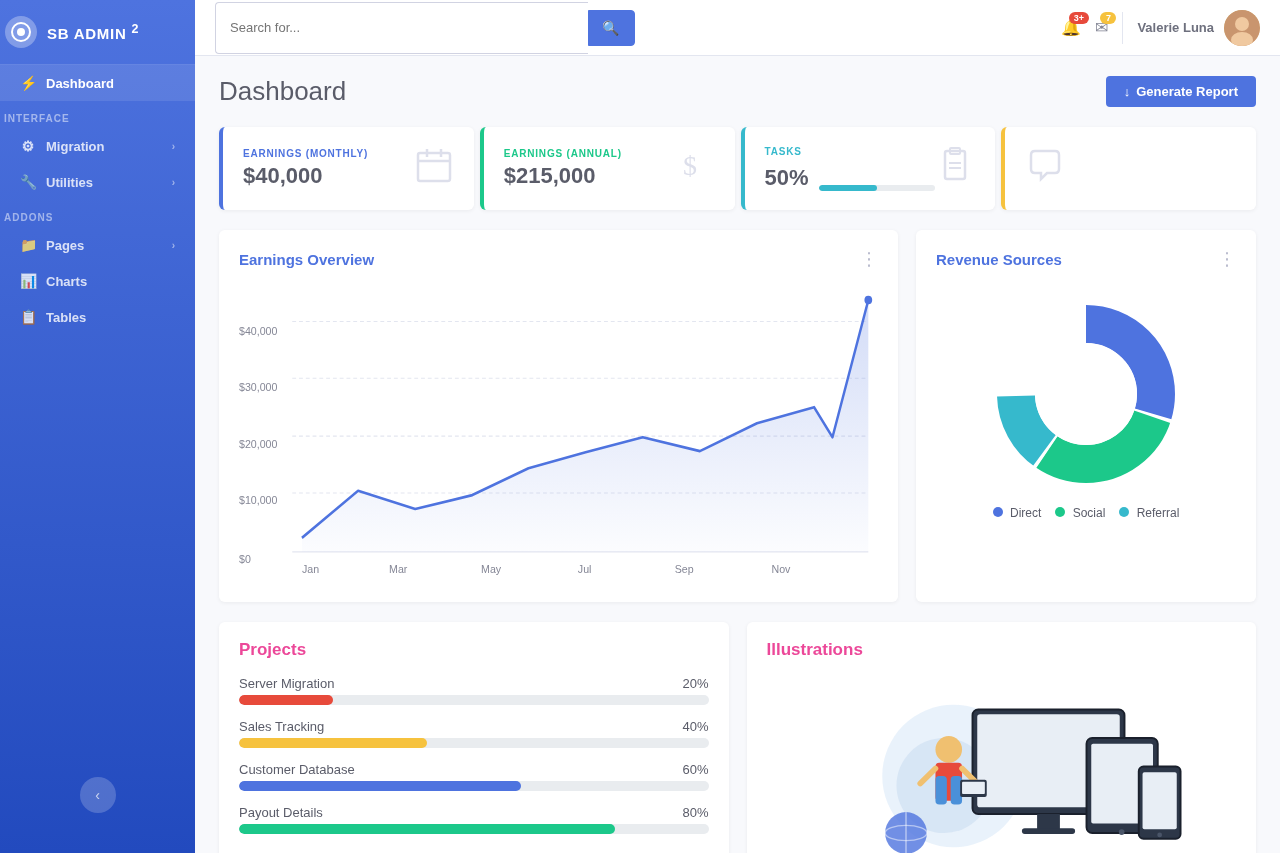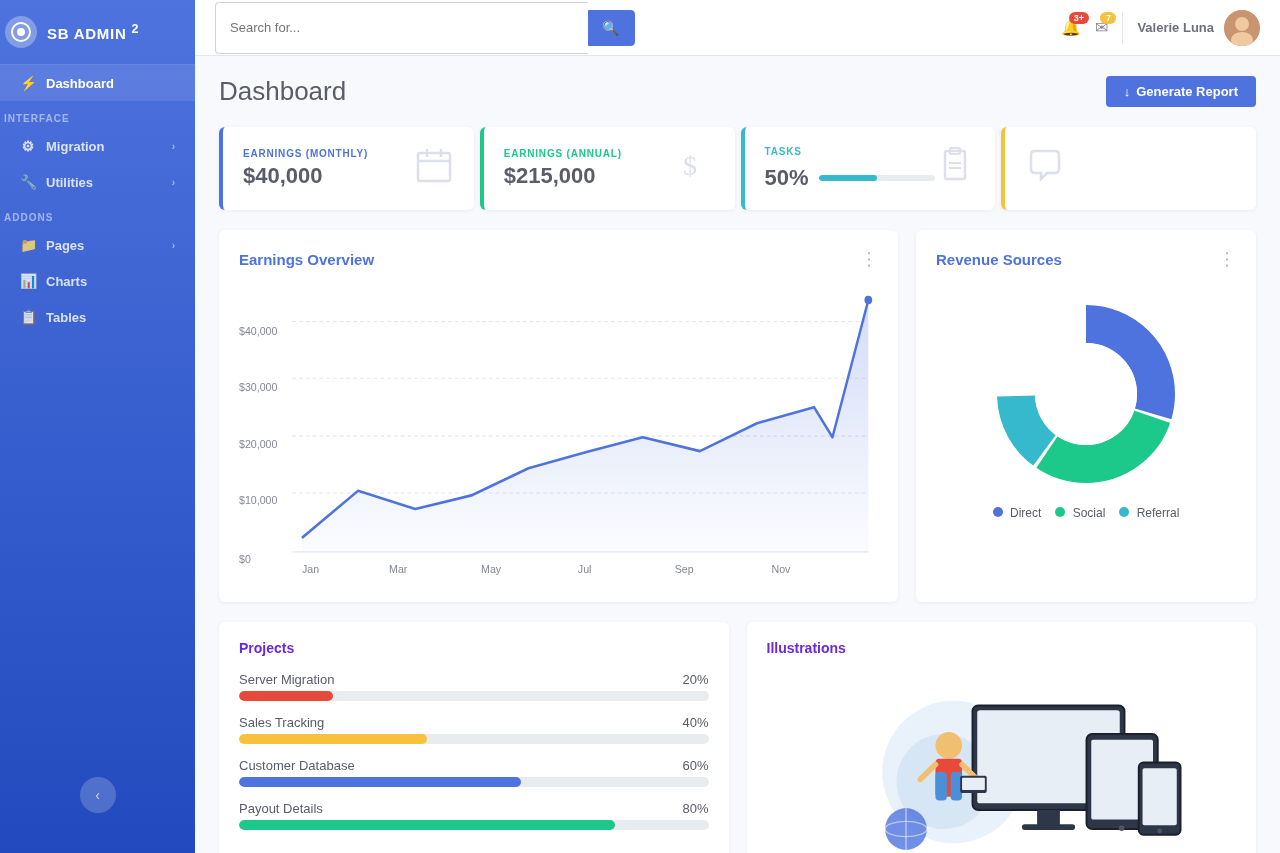--- a/index.html
+++ b/index.html
@@ -221,21 +221,21 @@
     .stat-card.teal .stat-card-label { color: #36b9cc; }
     .stat-card.yellow .stat-card-label { color: #f6c23e; }
     .stat-card-value {
       font-size: 22px;
       font-weight: 700;
       color: #5a5c69;
     }
     .stat-card-icon { font-size: 30px; color: #dddfeb; }
     .stat-card-body { flex: 1; }
     .tasks-progress {
-      display: flex; align-items: center; gap: 10px; margin-top: 8px;
+      display: flex; align-items: flex-end; gap: 10px; margin-top: 8px;
     }
     .progress-bar-bg {
       flex: 1; height: 6px; background: #e9ecef; border-radius: 3px; overflow: hidden;
     }
     .progress-bar-fill {
       height: 100%; background: #36b9cc; border-radius: 3px;
     }
 
     
     .charts-row {
@@ -293,23 +293,23 @@
       grid-template-columns: 1fr 1fr;
       gap: 18px;
     }
     .bottom-card {
       background: #fff;
       border-radius: 6px;
       padding: 18px 20px;
       box-shadow: 0 1px 4px rgba(0,0,0,0.06);
     }
     .bottom-card-title {
-      font-size: 14px;
+      font-size: 17px;
       font-weight: 700;
-      color: #6d28d9;
+      color: #ec4899;
       margin-bottom: 16px;
     }
     .project-row {
       margin-bottom: 14px;
     }
     .project-row-header {
       display: flex;
       justify-content: space-between;
       font-size: 13px;
       color: #5a5c69;

